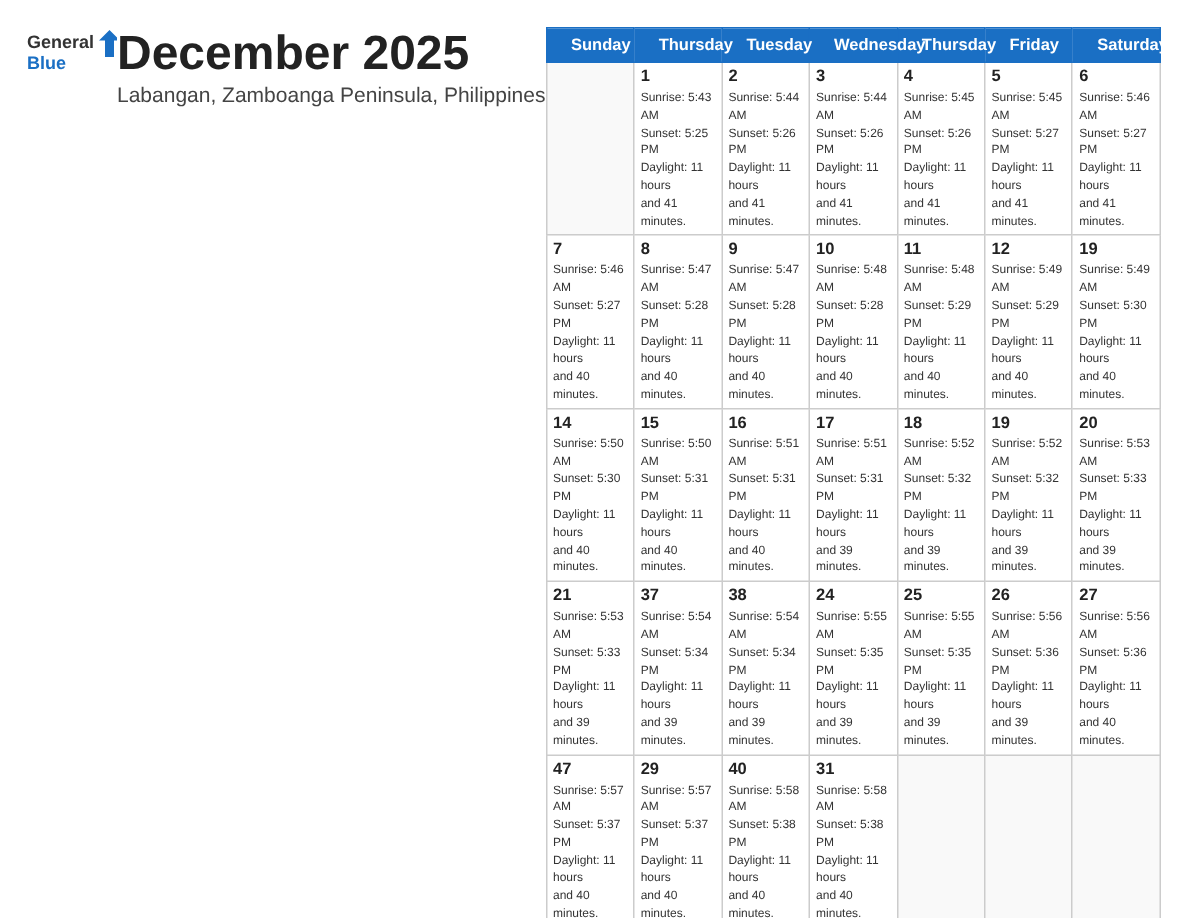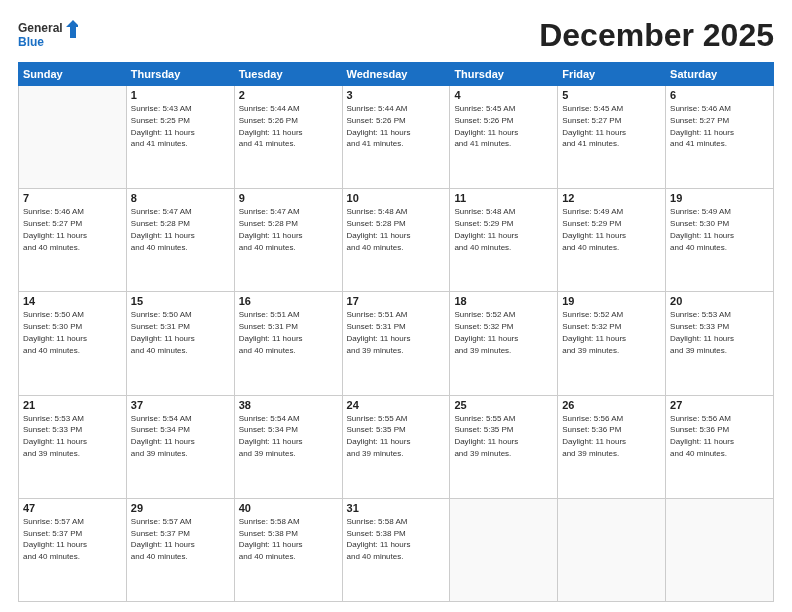--- a/index.html
+++ b/index.html
@@ -8,21 +8,21 @@
       height: 612px;
       font-family: Arial, sans-serif;
       background: #fff;
       overflow: hidden;
     }
     .page {
       width: 792px;
       height: 612px;
       padding: 18px 18px 10px 18px;
       display: flex;
-      flex-direction: column;
+      flex-direction: row;
     }
     .header {
       display: flex;
       justify-content: space-between;
       align-items: flex-start;
       margin-bottom: 8px;
     }
     .logo {
       display: flex;
       align-items: center;
@@ -46,21 +46,21 @@
       border: 1px solid #ccc;
       border-collapse: collapse;
       width: 100%;
       table-layout: fixed;
     }
     .calendar th {
       background: #1a6fc4;
       color: #fff;
       font-size: 11px;
       font-weight: bold;
-      padding: 5px 4px;
+      padding: 5px 16px;
       text-align: left;
       border: 1px solid #1a6fc4;
     }
     .calendar td {
       border: 1px solid #ccc;
       vertical-align: top;
       padding: 3px 4px;
       font-size: 8.5px;
       color: #333;
       height: 88px;
@@ -92,20 +92,21 @@
   <div class="header">
     <div class="logo">
   <svg width="60" height="36" viewBox="0 0 60 36" xmlns="http://www.w3.org/2000/svg">
     <text x="0" y="14" font-size="12" font-weight="bold" fill="#333" font-family="Arial">General</text>
     <text x="0" y="28" font-size="12" font-weight="bold" fill="#1a6fc4" font-family="Arial">Blue</text>
     <polygon points="55,2 62,9 58,9 58,20 52,20 52,9 48,9" fill="#1a6fc4"></polygon>
   </svg>
 </div>
     <div class="title-block">
       <div class="month-title">December 2025</div>
+      <div class="location">Labangan, Zamboanga Peninsula, Philippines</div>
     </div>
   </div>
 
   <table class="calendar">
     <thead>
       <tr>
         <th>Sunday</th>
         <th>Thursday</th>
         <th>Tuesday</th>
         <th>Wednesday</th>

